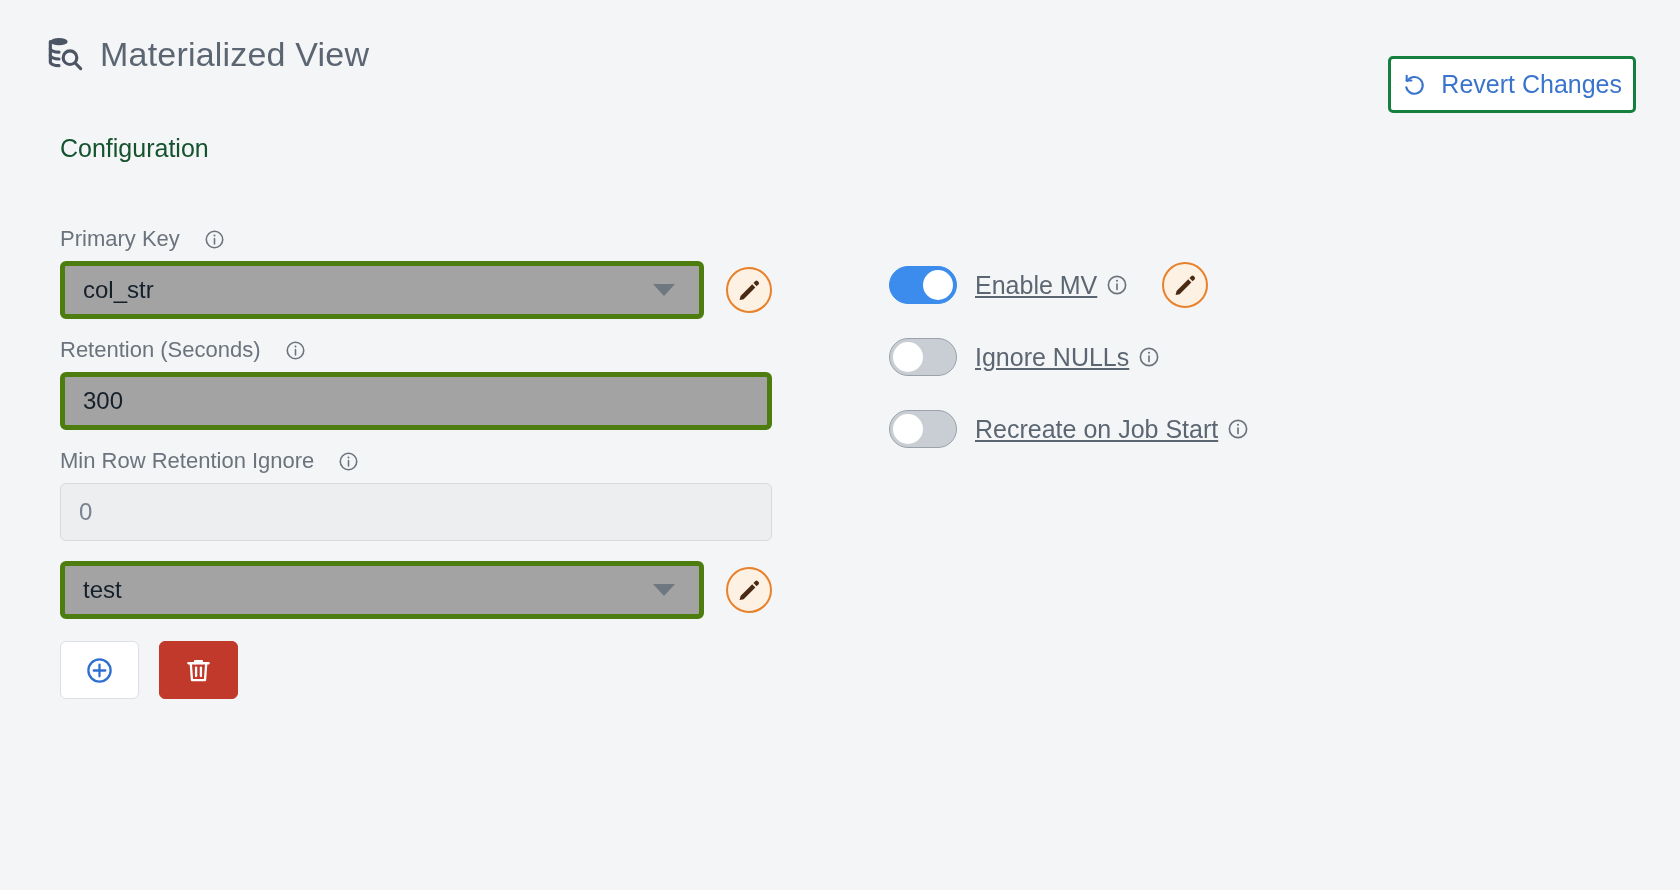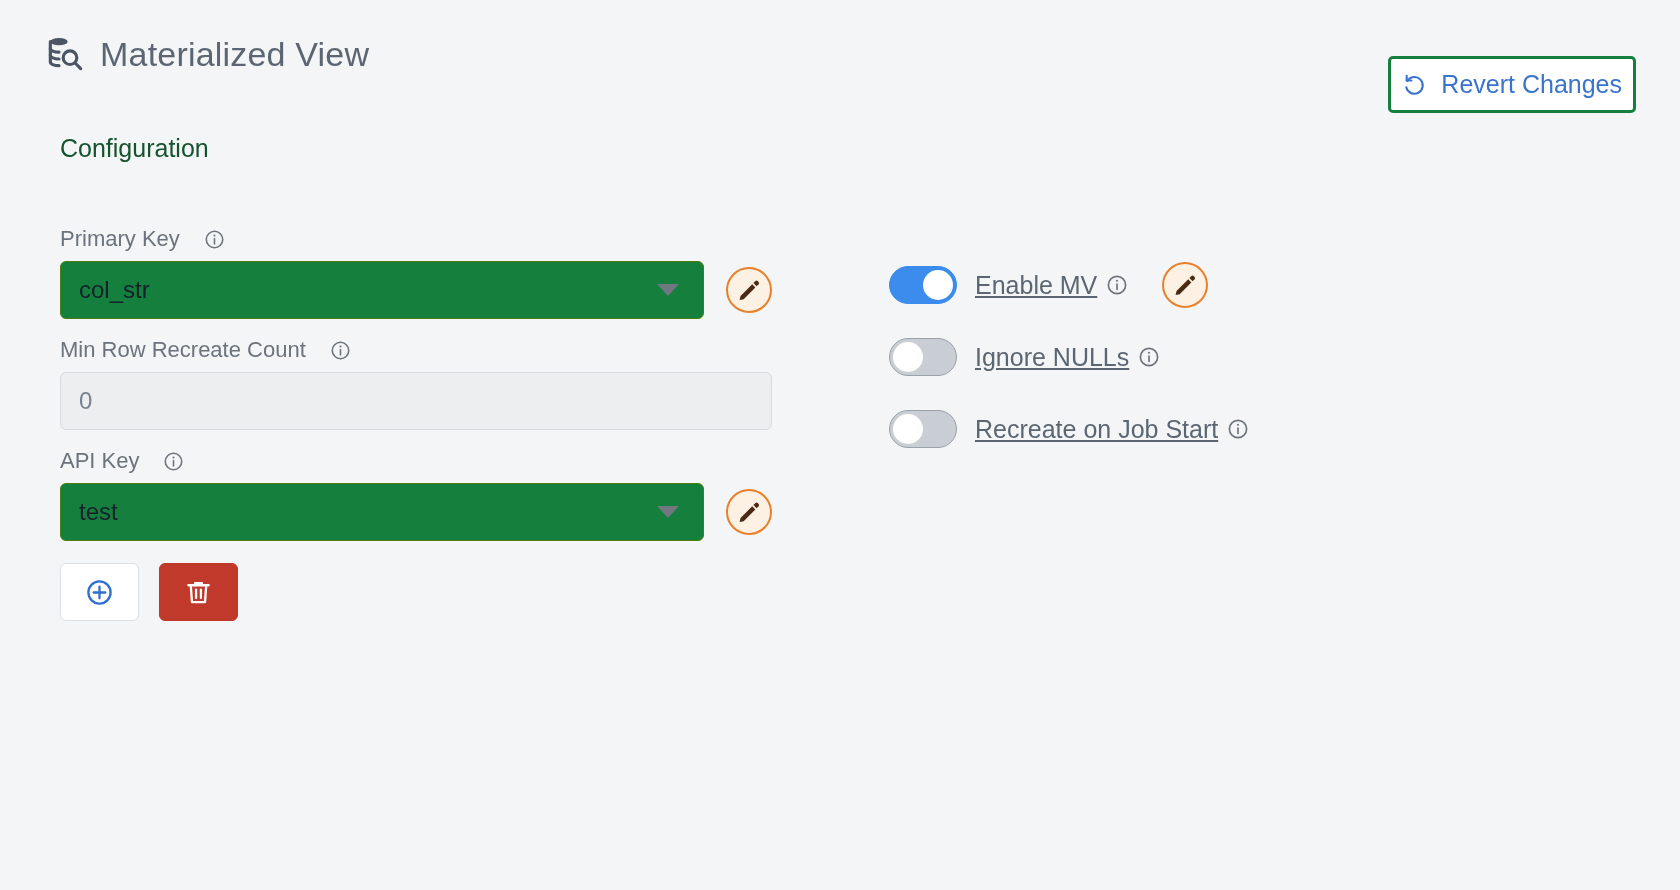--- a/index.html
+++ b/index.html
@@ -117,22 +117,22 @@
   }
   .control-row {
     display: flex;
     align-items: center;
     gap: 22px;
   }
   .input-box {
     box-sizing: border-box;
     width: 712px;
     height: 58px;
-    background: #15803d;
-    border: 1px solid #4d7c0f;
+    background: #a3a3a3;
+    border: 5px solid #4d7c0f;
     border-radius: 6px;
     display: flex;
     align-items: center;
     padding: 0 18px;
     font-size: 24px;
     color: #15202b;
     cursor: text;
   }
   .input-box.disabled {
     background: #eceef0;
@@ -324,50 +324,57 @@
           <span class="pencil-icon">
             <svg viewBox="0 0 24 24" width="25" height="25" fill="currentColor" stroke="none">
               <path d="M3.4 17.3l-0.9 3.9 3.9-0.9L17.6 9.0l-3.0-3.0z"></path>
               <path d="M18.8 7.8l1.9-1.9a1.5 1.5 0 0 0 0-2.1l-0.9-0.9a1.5 1.5 0 0 0-2.1 0l-1.9 1.9z"></path>
             </svg>
           </span>
         </div>
       </div>
     </div>
 
-
     <div class="field">
       <div class="field-label">
-        <span>Min Row Recreate Count</span>
+        <span>Retention (Seconds)</span>
+        <span class="info-icon">
+          <svg viewBox="0 0 24 24" width="21" height="21" fill="none" stroke="currentColor" stroke-width="1.8" stroke-linecap="round" stroke-linejoin="round">
+            <circle cx="12" cy="12" r="9.4"></circle>
+            <path d="M12 11v6"></path>
+            <circle cx="12" cy="7.3" r="1.15" fill="currentColor" stroke="none"></circle>
+          </svg>
+        </span>
+      </div>
+      <div class="control-row">
+        <div class="input-box">
+          <span>300</span>
+        </div>
+      </div>
+    </div>
+
+    <div class="field">
+      <div class="field-label">
+        <span>Min Row Retention Ignore</span>
         <span class="info-icon">
           <svg viewBox="0 0 24 24" width="21" height="21" fill="none" stroke="currentColor" stroke-width="1.8" stroke-linecap="round" stroke-linejoin="round">
             <circle cx="12" cy="12" r="9.4"></circle>
             <path d="M12 11v6"></path>
             <circle cx="12" cy="7.3" r="1.15" fill="currentColor" stroke="none"></circle>
           </svg>
         </span>
       </div>
       <div class="control-row">
         <div class="input-box disabled">
           <span>0</span>
         </div>
       </div>
     </div>
 
     <div class="field">
-      <div class="field-label">
-        <span>API Key</span>
-        <span class="info-icon">
-          <svg viewBox="0 0 24 24" width="21" height="21" fill="none" stroke="currentColor" stroke-width="1.8" stroke-linecap="round" stroke-linejoin="round">
-            <circle cx="12" cy="12" r="9.4"></circle>
-            <path d="M12 11v6"></path>
-            <circle cx="12" cy="7.3" r="1.15" fill="currentColor" stroke="none"></circle>
-          </svg>
-        </span>
-      </div>
       <div class="control-row">
         <div class="input-box select-box">
           <span class="select-value">test</span>
           <span class="caret"></span>
         </div>
         <div class="pencil-btn">
           <span class="pencil-icon">
             <svg viewBox="0 0 24 24" width="25" height="25" fill="currentColor" stroke="none">
               <path d="M3.4 17.3l-0.9 3.9 3.9-0.9L17.6 9.0l-3.0-3.0z"></path>
               <path d="M18.8 7.8l1.9-1.9a1.5 1.5 0 0 0 0-2.1l-0.9-0.9a1.5 1.5 0 0 0-2.1 0l-1.9 1.9z"></path>

